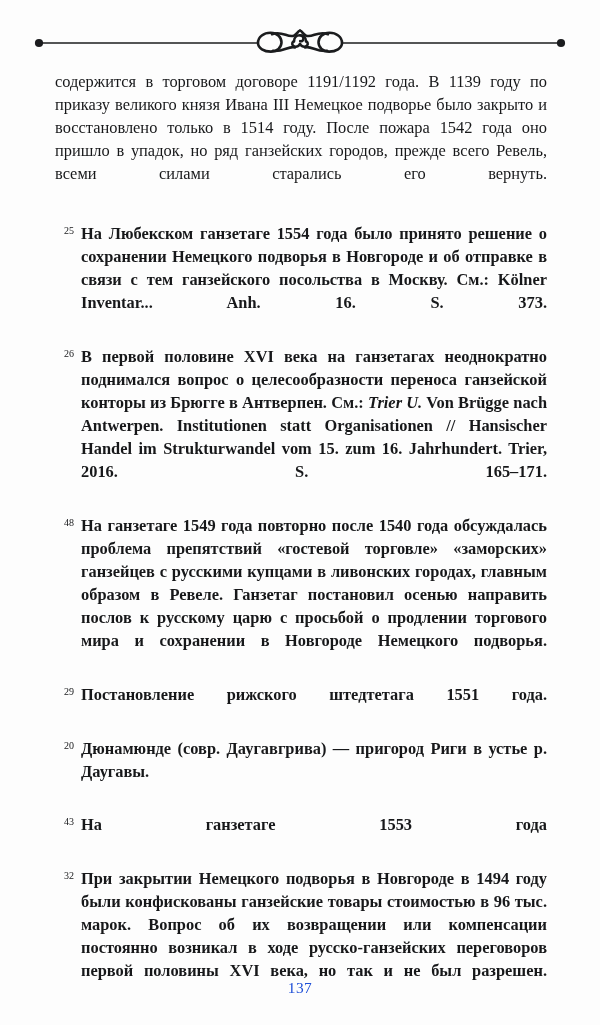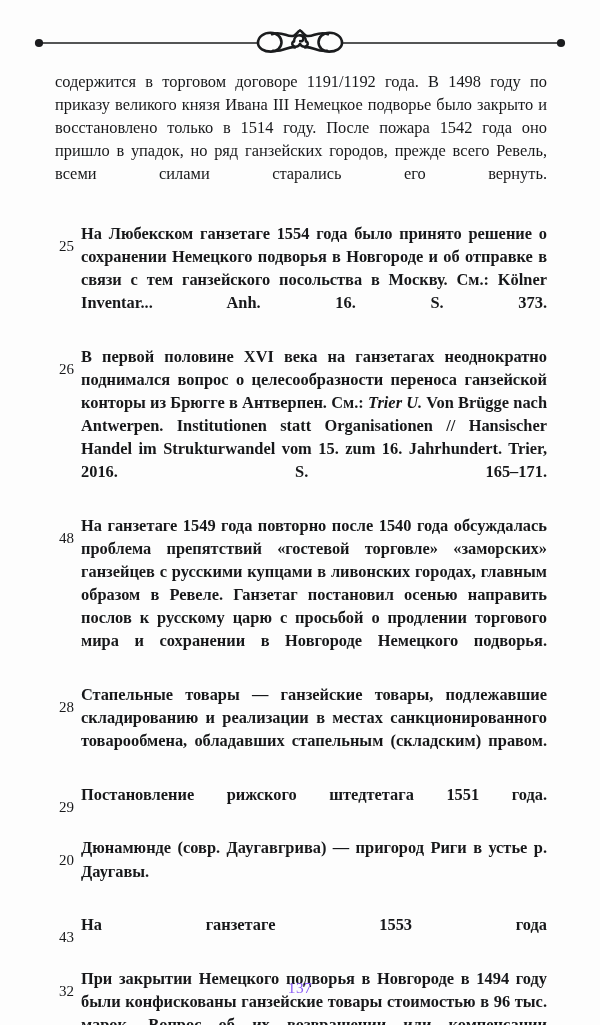--- a/index.html
+++ b/index.html
@@ -56,25 +56,24 @@
     position: relative;
     padding-left: 26px;
     margin-bottom: 7.5px;
   }
   .note .num {
     position: absolute;
     left: 0;
     top: 0;
     width: 19px;
     text-align: right;
-    font-size: 15px;
+    font-size: 10px;
     line-height: 17px;
     color: #17181a;
     font-family: "Liberation Serif", "DejaVu Serif", serif;
-    margin-top: 16px;
   }
   .note .body {
     display: block;
     font-size: 16.4px;
     line-height: 23.1px;
     text-align: justify;
     text-justify: inter-word;
     font-weight: bold;
   }
 
@@ -93,21 +92,21 @@
   
   #folio {
     position: absolute;
     left: 0;
     top: 979px;
     width: 600px;
     text-align: center;
     font-size: 15.4px;
     line-height: 18px;
     letter-spacing: 0.4px;
-    color: #8b5cf6;
+    color: #1d4ed8;
   }
 
   
   #paper-tint {
     position: absolute;
     inset: 0;
     pointer-events: none;
     background: #fdfdfc;
     mix-blend-mode: multiply;
     opacity: 0.35;
@@ -146,41 +145,37 @@
                  C303.2 14.6 301.6 15.6 300.2 15.2"></path>
         <path d="M306 15.5 C306 11.2 303 9.2 300.2 9.2"></path>
         <path d="M293.6 15.2 C291.6 16.6 291.8 19.8 294.4 20.6 C297.0 21.4 299.4 19.6 300 18.0"></path>
         <path d="M306.4 15.2 C308.4 16.6 308.2 19.8 305.6 20.6 C303.0 21.4 300.6 19.6 300 18.0"></path>
       </g>
     </svg>
   </div>
 
   <div id="column">
 
-    <p class="para cont">содержится в торговом договоре 1191/1192 года. В 1498 году по приказу великого князя Ивана III Немецкое подворье было закрыто и восстановлено только в 1514 году. После пожара 1542 года оно пришло в упадок, но ряд ганзейских городов, прежде всего Ревель, всеми силами старались его вернуть.</p>
+    <p class="para cont">содержится в торговом договоре 1191/1192 года. В 1139 году по приказу великого князя Ивана III Немецкое подворье было закрыто и восстановлено только в 1514 году. После пожара 1542 года оно пришло в упадок, но ряд ганзейских городов, прежде всего Ревель, всеми силами старались его вернуть.</p>
 
     <div class="note">
       <span class="num">25</span>
       <span class="body"><span>На Любекском ганзетаге 1554 года было принято решение о сохранении Немецкого подворья в Новгороде и об отправке в связи с тем ганзейского посольства в Москву. См.: Kölner Inventar... Anh. 16. S. 373.</span></span>
     </div>
 
     <div class="note">
       <span class="num">26</span>
       <span class="body"><span>В первой половине XVI века на ганзетагах неоднократно поднимался вопрос о целесообразности переноса ганзейской конторы из Брюгге в Антверпен. См.: </span><em class="ital">Trier U.</em><span> Von Brügge nach Antwerpen. Institutionen statt Organisationen // Hansischer Handel im Strukturwandel vom 15. zum 16. Jahrhundert. Trier, 2016. S. 165–171.</span></span>
     </div>
 
     <div class="note">
       <span class="num">48</span>
       <span class="body"><span>На ганзетаге 1549 года повторно после 1540 года обсуждалась проблема препятствий «гостевой торговле» «заморских» ганзейцев с русскими купцами в ливонских городах, главным образом в Ревеле. Ганзетаг постановил осенью направить послов к русскому царю с просьбой о продлении торгового мира и сохранении в Новгороде Немецкого подворья.</span></span>
     </div>
 
-    <div class="note">
-      <span class="num">28</span>
-      <span class="body"><span>Стапельные товары — ганзейские товары, подлежавшие складированию и реализации в местах санкционированного товарообмена, обладавших стапельным (складским) правом.</span></span>
-    </div>
 
     <div class="note">
       <span class="num">29</span>
       <span class="body"><span>Постановление рижского штедтетага 1551 года.</span></span>
     </div>
 
     <div class="note">
       <span class="num">20</span>
       <span class="body"><span>Дюнамюнде (совр. Даугавгрива) — пригород Риги в устье р. Даугавы.</span></span>
     </div>

